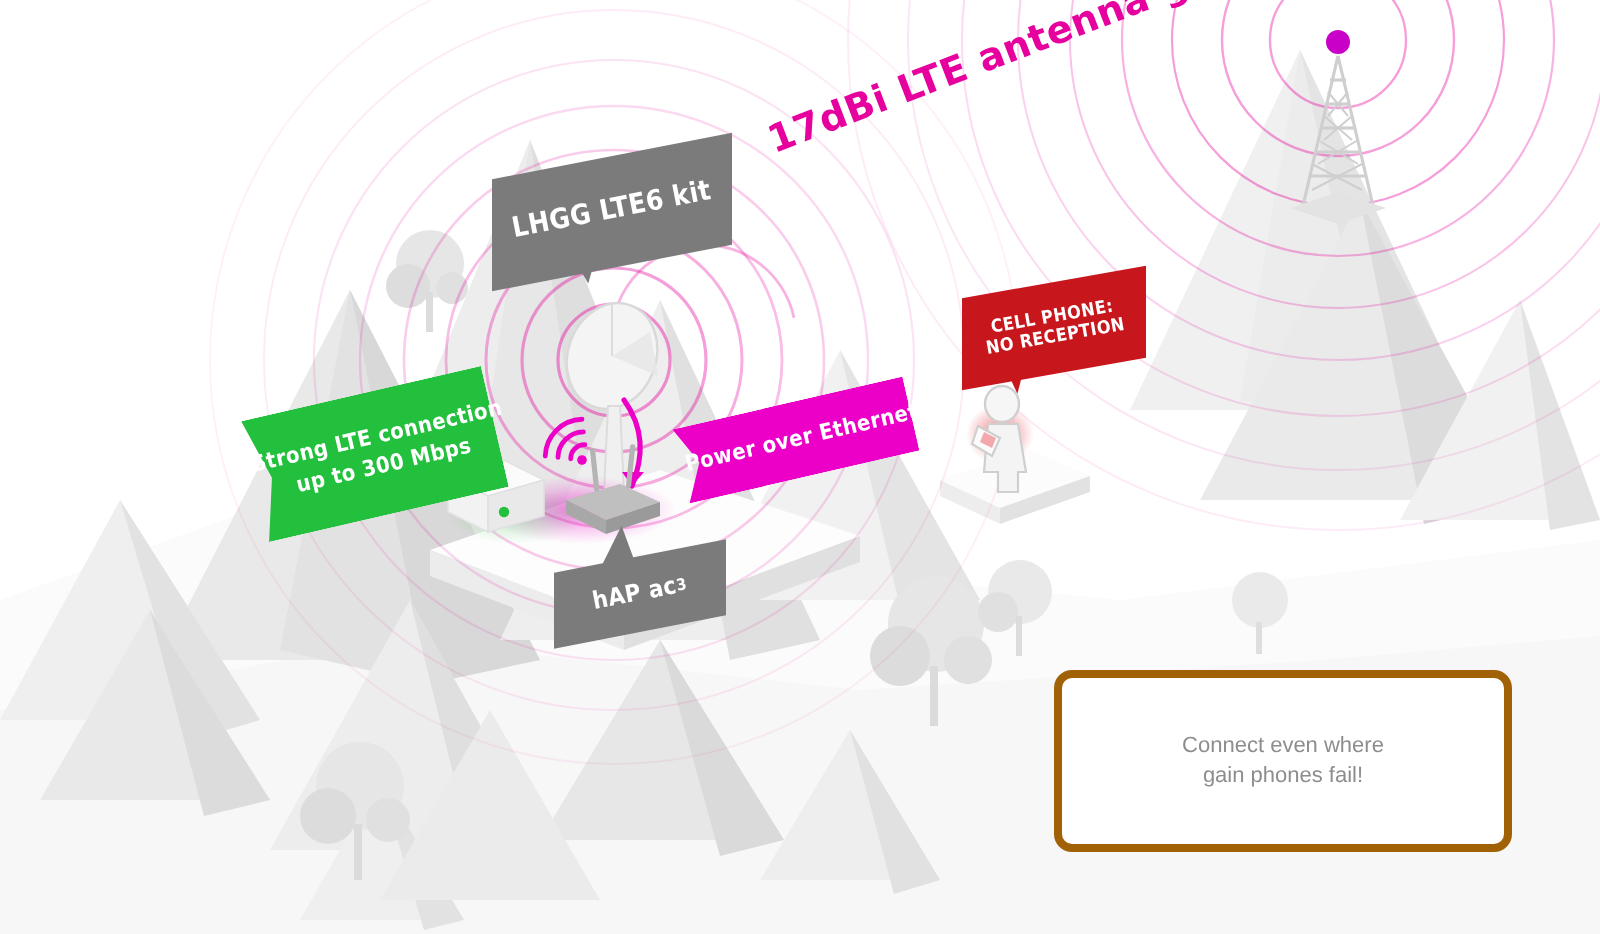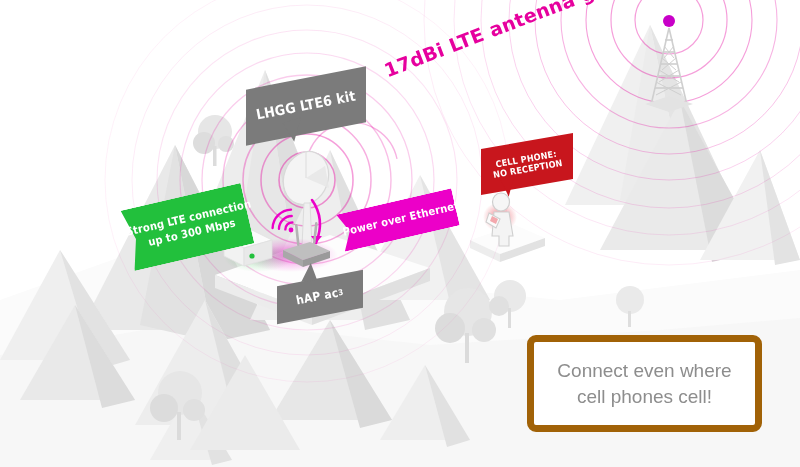--- a/index.html
+++ b/index.html
@@ -203,29 +203,29 @@
     letter-spacing: 0.3px;
   }
 
   
   #tagline-box {
     position: absolute;
     left: 527px;
     top: 335px;
     width: 221px;
     height: 83px;
-    border: 7px solid #a16207;
+    border: 4px solid #a16207;
     border-radius: 9px;
     background: #ffffff;
     display: flex;
     align-items: center;
     justify-content: center;
     text-align: center;
     color: #8d8d8d;
-    font-size: 19px;
+    font-size: 11px;
     line-height: 1.35;
     font-family: "Liberation Sans", sans-serif;
   }
 </style>
 </head>
 <body>
 
 <div id="scene">
 
   <svg class="layer" viewBox="0 0 800 467">
@@ -457,17 +457,17 @@
   <div class="callout" id="poe-banner">
     <div class="body"></div>
     <div class="label">Power over Ethernet</div>
   </div>
 
   <div id="gain-text">17dBi LTE antenna gain</div>
 
   <div id="tagline-box">
     <div>
       <span>Connect even where</span><br>
-      <span>cell phones cell!</span>
+      <span>gain phones fail!</span>
     </div>
   </div>
 
 </div>
 
 </body></html>

